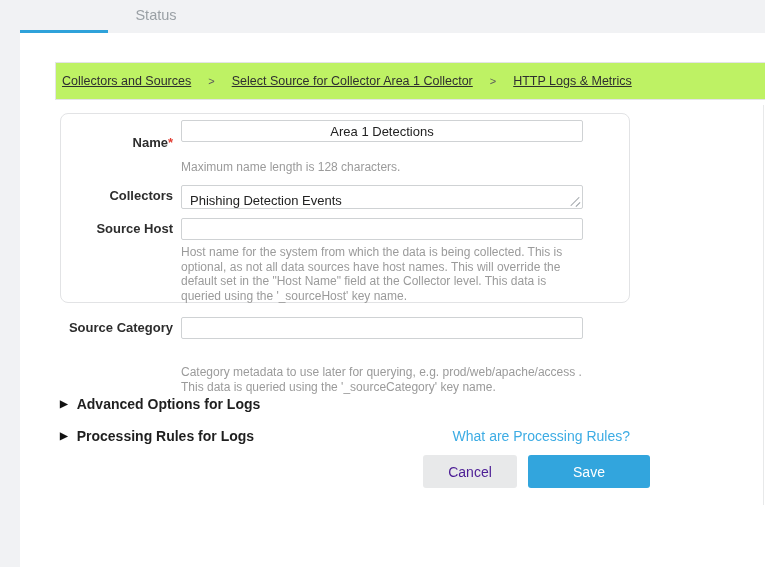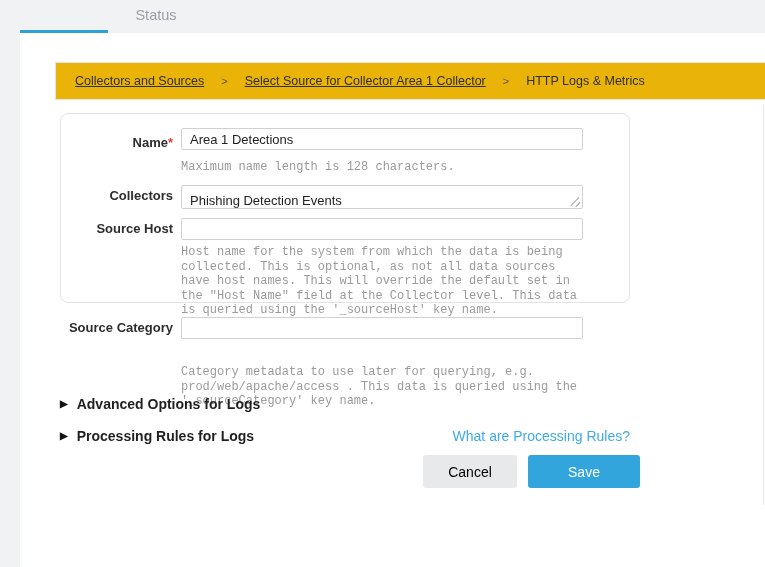--- a/index.html
+++ b/index.html
@@ -11,39 +11,39 @@
   .tab { position:absolute; top:0; height:30px; display:flex; align-items:center; justify-content:center;
          font-size:14.5px; cursor:pointer; }
   .tab-collection { left:20px; width:88px; color:#2b2b2b; }
   .tab-status { left:126px; width:60px; color:#9aa0a5; }
   .tab-underline { position:absolute; left:20px; top:30px; width:88px; height:3px; background:#2ea2da; }
 
   .left-strip { position:absolute; left:0; top:33px; width:20px; height:534px; background:#f1f2f4; }
   .right-line { position:absolute; left:763px; top:105px; width:1px; height:400px; background:#e8e9ea; }
 
   
-  .breadcrumb { position:absolute; left:55px; top:62px; width:710px; height:38px; background:#eab308;
+  .breadcrumb { position:absolute; left:55px; top:62px; width:710px; height:38px; background:#bef264;
                 border:1px solid #e3e4e6; border-right:none; box-sizing:border-box;
-                display:flex; align-items:center; padding-left:19px; font-size:12.5px; color:#2f2f2f; }
+                display:flex; align-items:center; padding-left:6px; font-size:12.5px; color:#2f2f2f; }
   .crumb-link { text-decoration:underline; margin-right:17px; cursor:pointer; white-space:nowrap; }
   .crumb-sep { color:#5a5a5a; margin-right:17px; font-size:11px; }
-  .crumb-current { white-space:nowrap; }
+  .crumb-current { white-space:nowrap;text-decoration:underline; }
 
   
   .panel { position:absolute; left:60px; top:113px; width:570px; height:190px; background:#fff;
            border:1px solid #e2e3e5; border-radius:8px; box-sizing:border-box; }
   .flabel { position:absolute; left:0; width:112px; text-align:right; font-size:13px; font-weight:bold;
             color:#2d2d2d; line-height:16px; }
   .req { color:#e23d33; }
   .field-input { position:absolute; left:120px; width:402px; height:22px; border:1px solid #cfd2d4;
                  border-radius:2px; box-sizing:border-box; font-size:13px; padding:0 8px; color:#222;
                  font-family:"Liberation Sans", sans-serif; background:#fff; outline:none; }
-  .helper { position:absolute; left:120px; width:402px; font-size:12px; line-height:14.5px; color:#9b9b9b;font-family:Liberation Mono, monospace; }
+  .helper { position:absolute; left:120px; width:402px; font-size:12px; line-height:14.5px; color:#9b9b9b; }
 
-  .lbl-name { top:21px; } .inp-name { top:14px; } .help-name { top:46px; }
+  .lbl-name { top:21px; } .inp-name { top:6px;text-align:center; } .help-name { top:46px; }
   .lbl-desc { top:74px; }
   .desc-wrap { position:absolute; left:120px; top:71px; width:402px; height:24px; }
   .desc-wrap textarea { width:100%; height:100%; border:1px solid #cfd2d4; border-radius:2px;
                         box-sizing:border-box; font-size:13px; padding:7px 8px 0; resize:none;
                         overflow:hidden; color:#222; font-family:"Liberation Sans", sans-serif; outline:none; }
   .grip { position:absolute; right:2px; bottom:2px; width:11px; height:11px; overflow:hidden; pointer-events:none; }
   .grip::before, .grip::after { content:""; position:absolute; background:#9aa0a5; height:1px;
                                 transform:rotate(-45deg); }
   .grip::before { width:12px; left:-1px; top:5px; }
   .grip::after  { width:6px;  left:5px;  top:8px; }
@@ -55,22 +55,22 @@
              font-weight:bold; color:#1f1f1f; cursor:pointer; }
   .section .arrow { font-size:10px; color:#111; line-height:1; }
   .sec-advanced { top:396px; }
   .sec-processing { top:428px; }
   .help-link { position:absolute; top:428px; left:452px; width:178px; text-align:right; font-size:14px;
                color:#3dace4; cursor:pointer; white-space:nowrap; }
 
   
   .btn { position:absolute; top:455px; height:33px; border:none; border-radius:3px; font-size:14px;
          font-family:"Liberation Sans", sans-serif; cursor:pointer; }
-  .btn-cancel { left:423px; width:94px; background:#e8e9ea; color:#000000; }
-  .btn-save { left:528px; width:112px; background:#32a5dd; color:#fff; }
+  .btn-cancel { left:423px; width:94px; background:#e8e9ea; color:#4c1d95; }
+  .btn-save { left:528px; width:122px; background:#32a5dd; color:#fff; }
 </style>
 </head>
 <body>
 
 <div class="page">
 
   <div class="tabbar">
     <div class="tab tab-status">
       <span>Status</span>
     </div>

